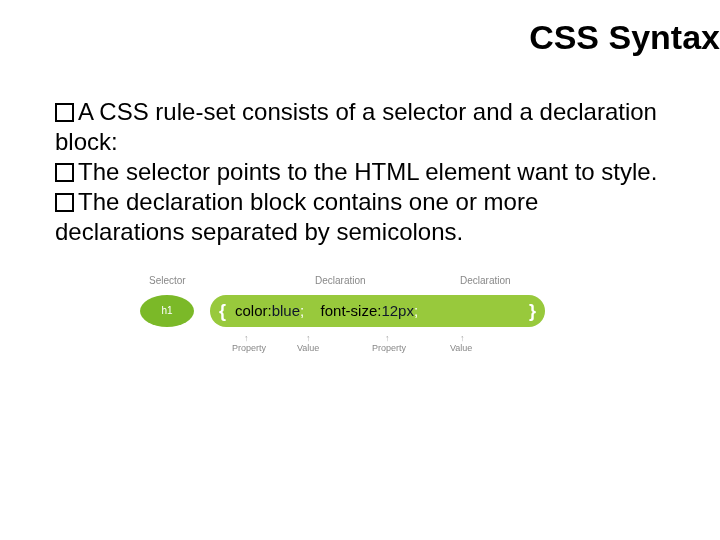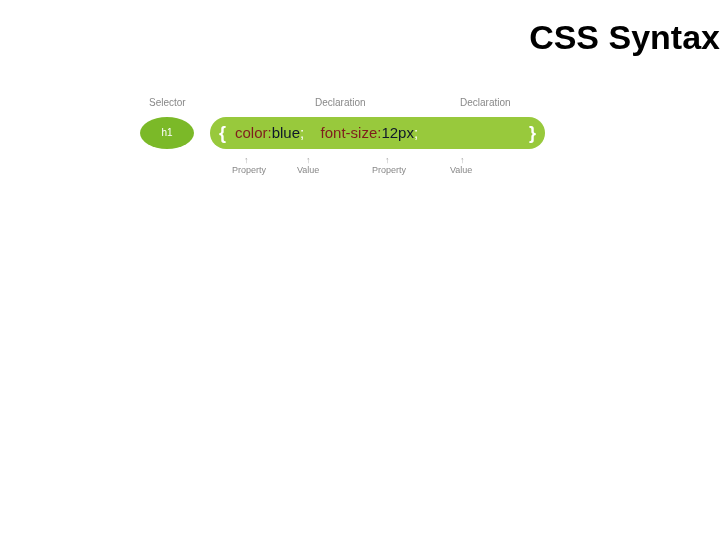--- a/index.html
+++ b/index.html
@@ -75,21 +75,21 @@
     line-height: 32px;
     font-size: 15px;
   }
   .decl-inner {
     position: absolute;
     white-space: nowrap;
   }
   .brace { color: #fff; font-weight: 600; font-size: 18px; }
   .br-open  { position:absolute; left: 9px; top:0; }
   .br-close { position:absolute; right: 9px; top:0; }
-  .prop { color: #7f1d1d; text-align: center; }
+  .prop { color: #000000; text-align: center; }
   .val  { color: #0f172a; }
   .semi { color: #fff; }
   .bottom-labels {
     font-size: 9px;
     color: #888;
     position: relative;
     top: 28px;
   }
   .bottom-labels span {
     position: absolute;
@@ -112,20 +112,29 @@
   }
 </style>
 </head>
 <body>
 
 <div class="slide">
 
   <div class="title">CSS Syntax</div>
 
   <div class="body">
+    <div>
+      <span class="bullet-box"></span><span>A CSS rule-set consists of a selector and a declaration block:</span>
+    </div>
+    <div>
+      <span class="bullet-box"></span><span>The selector points to the HTML element want to style.</span>
+    </div>
+    <div>
+      <span class="bullet-box"></span><span>The declaration block contains one or more declarations separated by semicolons.</span>
+    </div>
   </div>
 
   <div class="diagram">
     <div class="top-labels">
       <span class="lbl-selector">Selector</span>
       <span class="lbl-decl1">Declaration</span>
       <span class="lbl-decl2">Declaration</span>
     </div>
     <div class="shapes">
       <div class="sel-ellipse">

